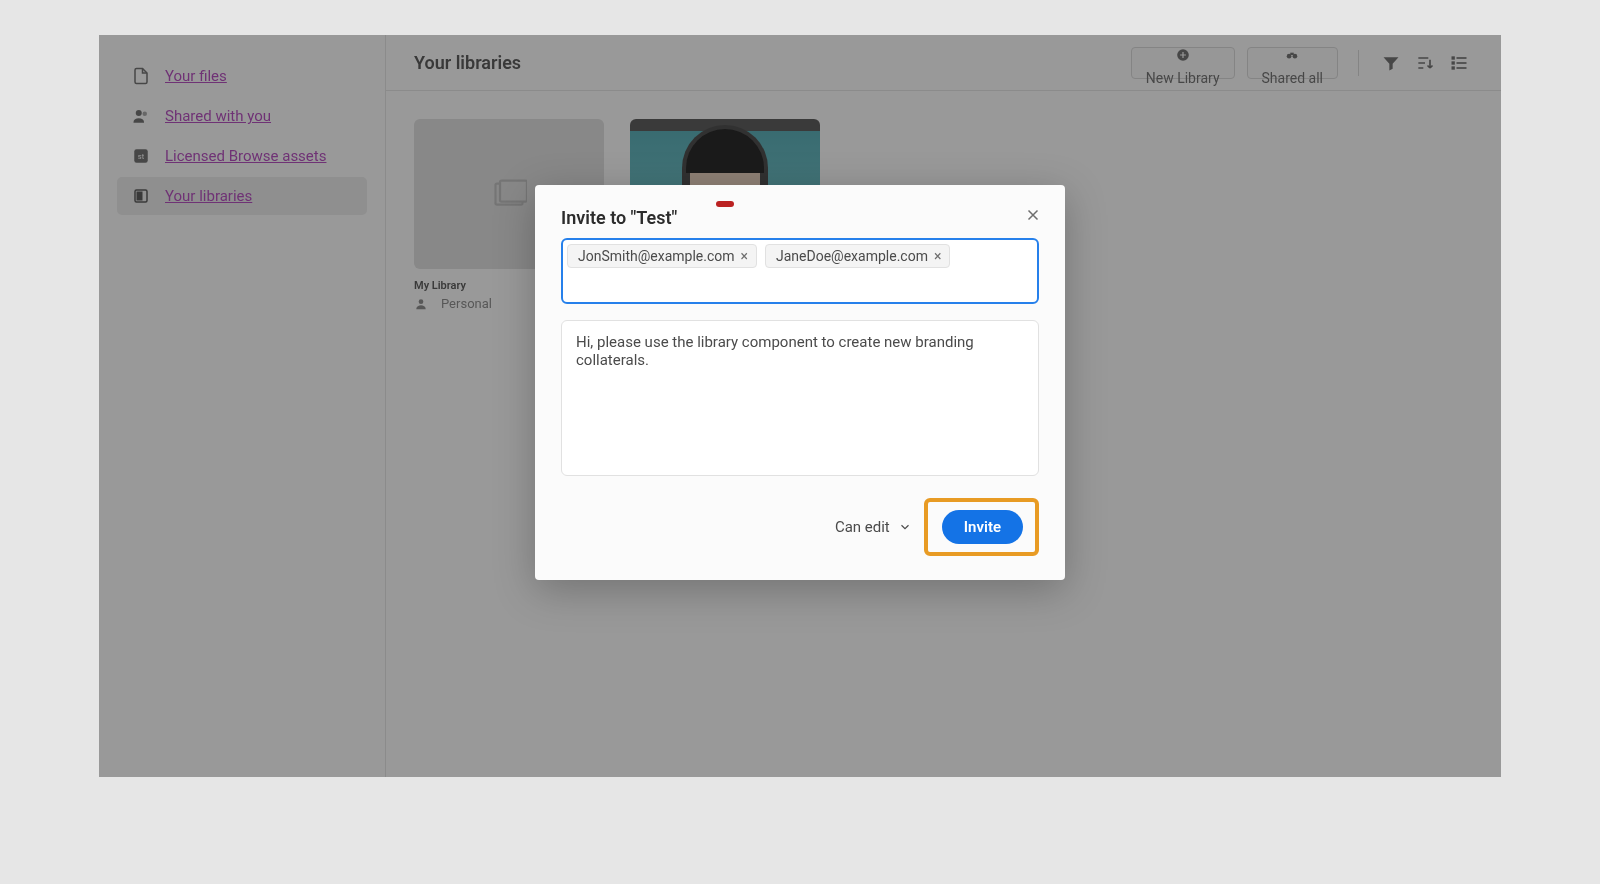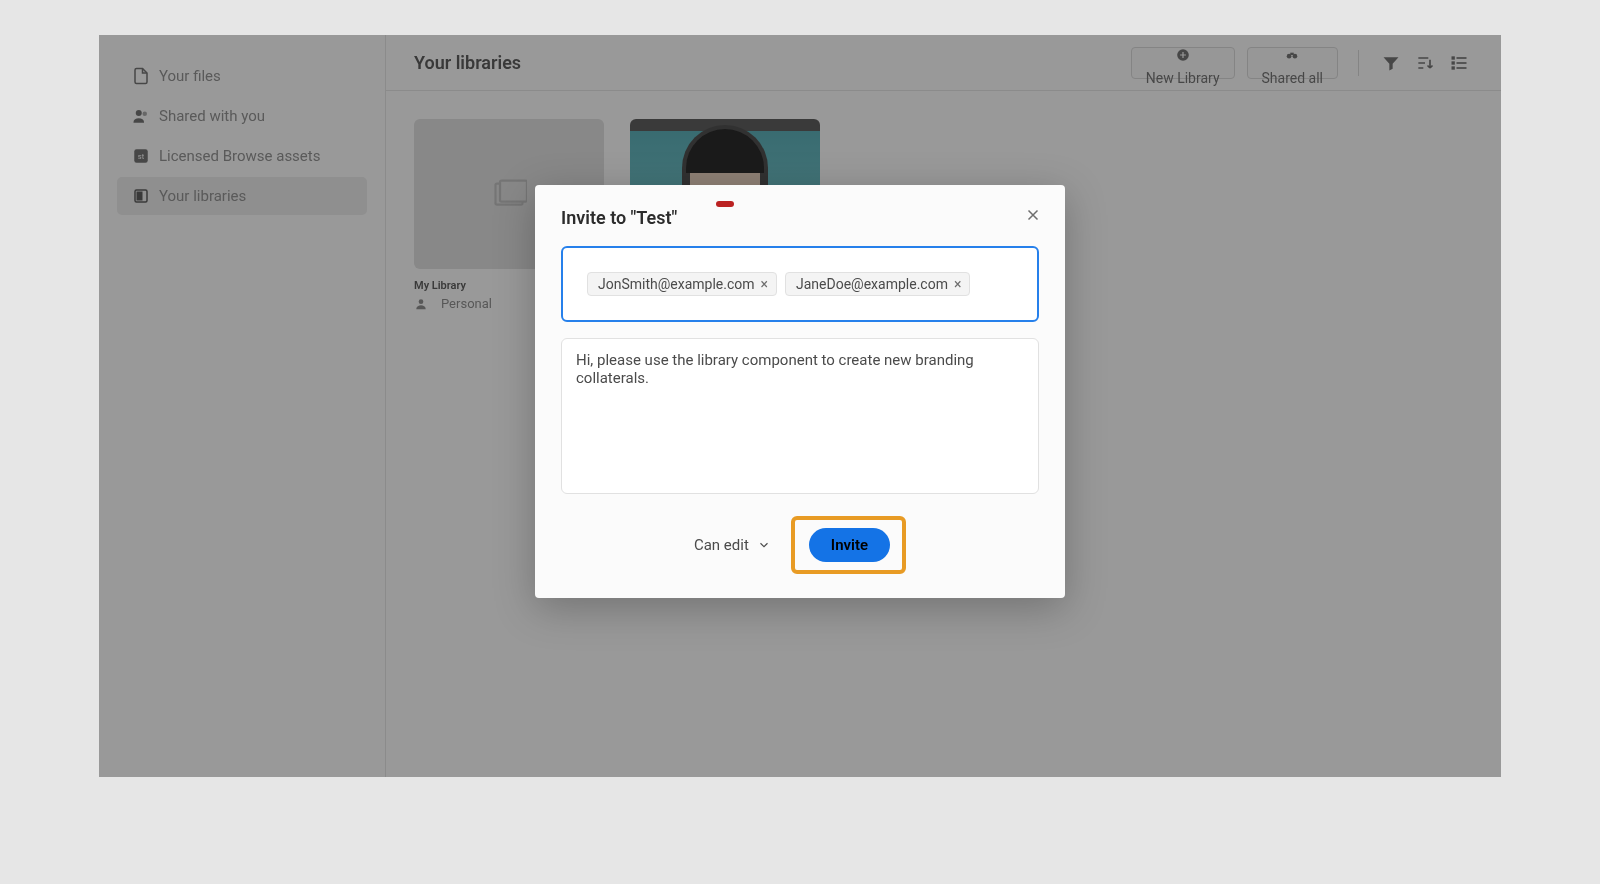--- a/index.html
+++ b/index.html
@@ -13,27 +13,28 @@
     position: relative;
   }
   .sidebar {
     width: 287px;
     border-right: 1px solid #e1e1e1;
     padding: 22px 18px 0 18px;
   }
   .side-item {
     display: flex;
     align-items: center;
-    gap: 8px;
+    gap: 14px;
     padding: 9px 14px;
     border-radius: 5px;
     cursor: pointer;
     font-size: 15px;
-    color: #737373;
+    color: #a21caf;
     margin-bottom: 2px;
+    text-decoration: underline;
   }
   .side-item.active { background: #e8e8e8; }
   .side-item .icon { width: 20px; height: 20px; display:flex; align-items:center; justify-content:center; flex-shrink:0; }
   .main {
     flex: 1;
     display: flex;
     flex-direction: column;
   }
   .topbar {
     height: 56px;
@@ -106,57 +107,57 @@
     box-shadow: 0 10px 40px rgba(0,0,0,.25);
     padding: 22px 26px 24px 26px;
     position:relative;
   }
   .dialog-title { font-size:18px; font-weight:600; color:#2c2c2c; }
   .close-btn {
     position:absolute; top:18px; right:20px; width:24px; height:24px;
     display:flex; align-items:center; justify-content:center; cursor:pointer; color:#6e6e6e;
   }
   .email-box {
-    margin-top: 18px;
+    margin-top: 10px;
     border: 2px solid #2680eb;
     border-radius: 6px;
     min-height: 66px;
-    padding: 24px;
+    padding: 4px;
     display:flex; flex-wrap:wrap; gap:8px; align-content:flex-start;
     background:#fff;
   }
   .chip {
     display:inline-flex; align-items:center; gap:6px;
     background:#f4f4f4; border:1px solid #e1e1e1; border-radius:4px;
     padding: 3px 8px 3px 10px; font-size:14px; color:#4b4b4b;
   }
   .chip .x { cursor:pointer; color:#6e6e6e; font-size:14px; line-height:1; }
   .msg-box {
     margin-top: 16px;
     border: 1px solid #e1e1e1;
     border-radius: 6px;
     min-height: 156px;
     padding: 12px 14px;
     font-size:15px; color:#4b4b4b; background:#fff;
     resize:none; width:100%; font-family:inherit;
   }
   .dialog-footer {
-    display:flex; align-items:center; justify-content:center; gap: 20px;
+    display:flex; align-items:center; justify-content:flex-end; gap: 12px;
     margin-top: 18px;
   }
   .perm {
     display:flex; align-items:center; gap:8px; font-size:15px; color:#4b4b4b; cursor:pointer;
   }
   .invite-wrap {
     padding: 8px 12px 8px 14px;
     border: 4px solid #e89b24;
     border-radius: 6px;
   }
   .invite-btn {
-    background:#1473e6; color:#000000; border:none; border-radius:18px;
+    background:#1473e6; color:#ffffff; border:none; border-radius:18px;
     padding: 8px 22px; font-size:15px; font-weight:600; cursor:pointer;
   }
 </style>
 </head>
 <body>
 
 <div class="app">
 
   <div class="sidebar">
     <div class="side-item">

